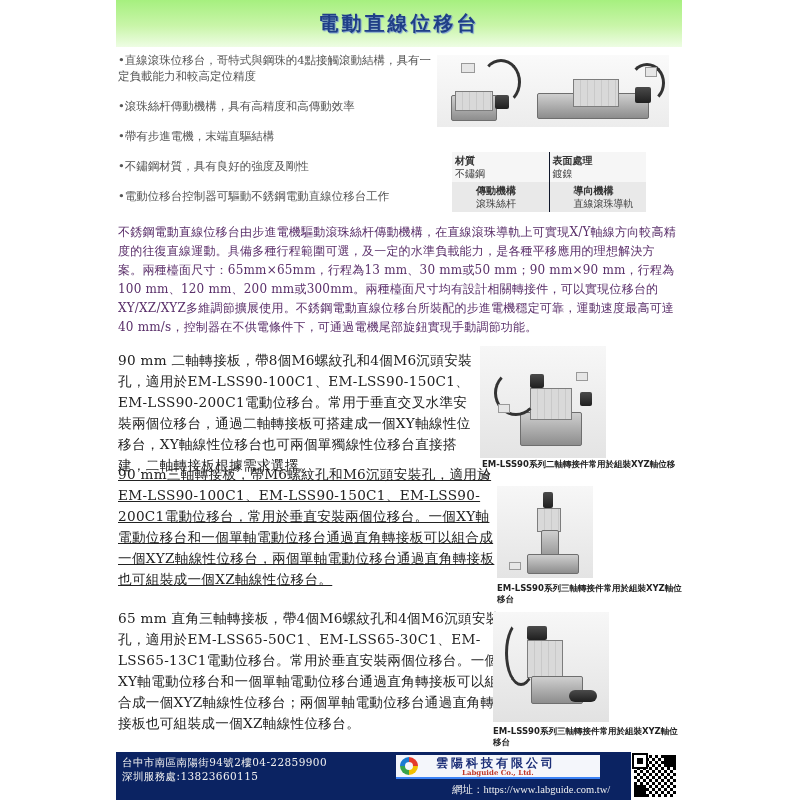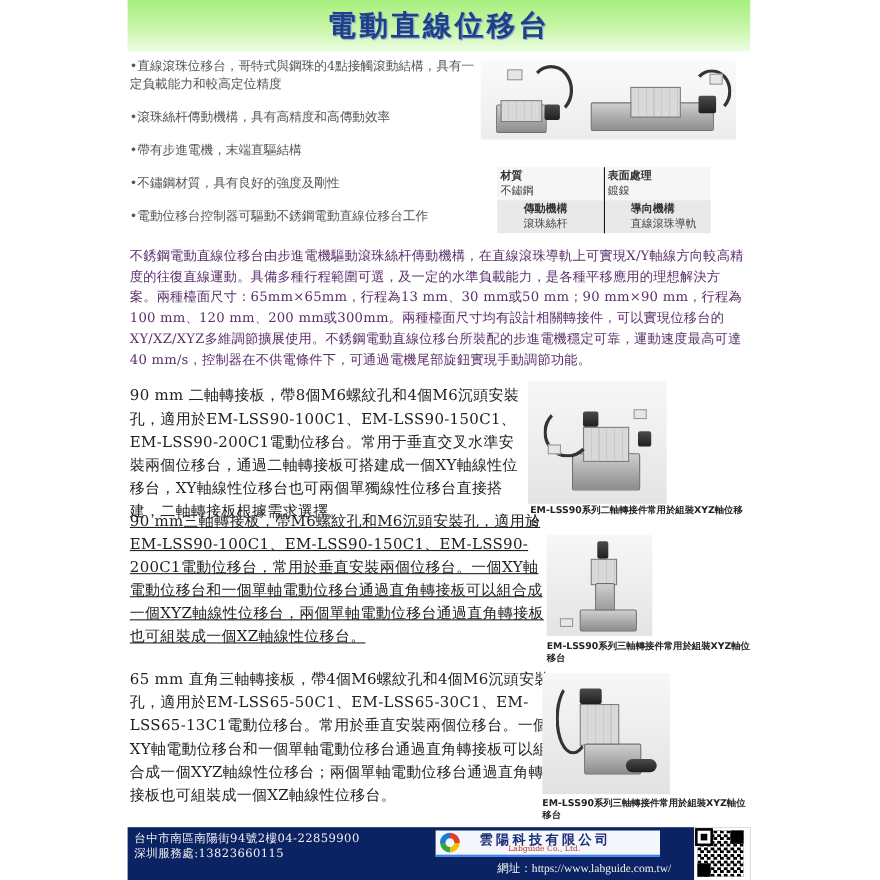--- a/index.html
+++ b/index.html
@@ -4,21 +4,21 @@
 <style>
   html, body { margin:0; padding:0; background:#ffffff; }
   body { width:800px; height:800px; position:relative; overflow:hidden;
          font-family:"DejaVu Serif","Liberation Serif",serif; color:#222; }
   .page { position:absolute; left:116px; top:0; width:566px; height:800px; background:#fff; }
 
   
   .title-band { position:absolute; left:0; top:0; width:566px; height:47px;
     background:linear-gradient(#a6f07f 0%, #c9f5a9 55%, #eefde4 100%);
     display:flex; align-items:center; justify-content:center; }
-  .title-band h1 { margin:0; font-size:26px; font-weight:bold; letter-spacing:3px;
+  .title-band h1 { margin:0; font-size:20px; font-weight:bold; letter-spacing:3px;
     color:#1f3f86; text-shadow:1px 1px 1px #7a9ad0; font-family:"DejaVu Serif",serif; }
 
   
   .bullets { position:absolute; left:2px; top:52px; width:320px; }
   .bullet { font-size:11.5px; line-height:16px; color:#555; margin-bottom:14px; }
 
   
   .photo { position:absolute; background:#f1f1f1; overflow:hidden; }
   .photo-top { left:321px; top:55px; width:232px; height:72px; background:linear-gradient(#fafafa,#ececec); }
 
@@ -50,21 +50,21 @@
 
   
   .footer { position:absolute; left:0; top:752px; width:566px; height:48px; background:#0b2362; }
   .addr { position:absolute; left:6px; top:3px; font-size:10.5px; line-height:14px; color:#f0f0f0;
     font-family:"DejaVu Serif",serif; letter-spacing:0.4px; }
   .logo-box { position:absolute; left:280px; top:3px; width:204px; height:22px; background:#f4f6fb; border-bottom:2px solid #3b82f6; }
   .logo-mark { position:absolute; left:4px; top:2px; width:18px; height:18px; border-radius:50%;
     background:conic-gradient(#e53b2c 0 25%, #f2c000 25% 50%, #39a34a 50% 75%, #1b7bd1 75% 100%); }
   .logo-mark::after { content:""; position:absolute; left:5px; top:5px; width:8px; height:8px; border-radius:50%; background:#f4f6fb; }
   .logo-cn { position:absolute; left:40px; top:0px; font-size:12px; font-weight:bold; color:#1c2f78; letter-spacing:3px; }
-  .logo-en { position:absolute; left:66px; top:13px; font-size:7px; color:#c0392b; font-weight:normal; }
+  .logo-en { position:absolute; left:66px; top:13px; font-size:7px; color:#c0392b; font-weight:bold; }
   .url { position:absolute; left:336px; top:31px; font-size:10.5px; color:#f0f0f0; font-family:"Liberation Serif",serif; }
   .qr-wrap { position:absolute; left:515px; top:0; width:51px; height:48px; background:#fff; }
   .qr { position:absolute; left:3px; top:3px; width:42px; height:42px;
     background:
       linear-gradient(#000,#000) 0 0/12px 12px no-repeat,
       linear-gradient(#000,#000) 30px 0/12px 12px no-repeat,
       linear-gradient(#000,#000) 0 30px/12px 12px no-repeat,
       repeating-conic-gradient(#000 0 25%, #fff 0 50%) 0 0/6px 6px; }
   .qr::before, .qr::after { content:""; position:absolute; width:6px; height:6px; background:#000; border:3px solid #fff; outline:2px solid #000; }
 </style>

